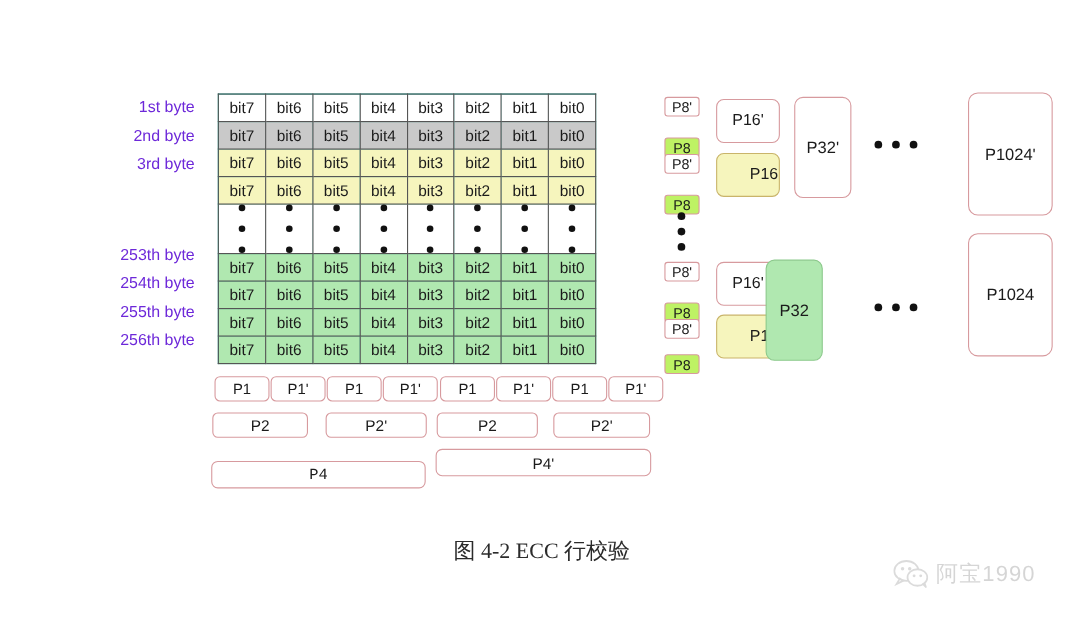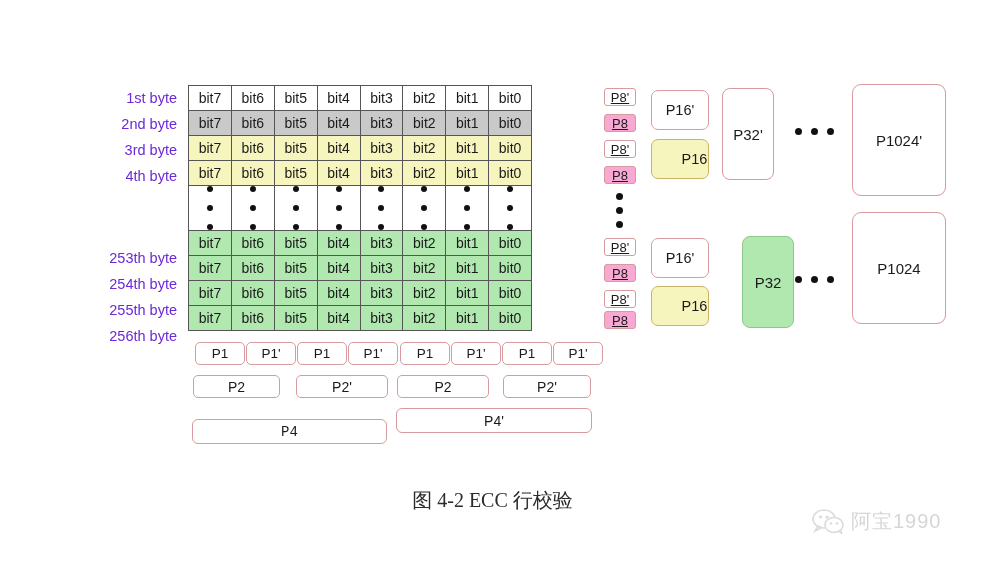--- a/index.html
+++ b/index.html
@@ -24,21 +24,21 @@
   #rowlabels{position:absolute;left:60px;top:85px;width:125px;}
   .rlab{
     height:26px;line-height:26px;
     text-align:right;padding-right:8px;
     font-size:14.5px;color:#6d28d9;white-space:nowrap;
   }
   .rlab.gap{height:56px;}
 
   
   #grid{
-    position:absolute;left:188px;top:85px;
+    position:absolute;left:198px;top:85px;
     width:344px;
     border:1px solid #555;
     border-collapse:collapse;
     background:#14b8a6;
   }
   #grid td{
     border:1px solid #555;
     width:50.5px;height:24px;
     text-align:center;vertical-align:middle;
     font-size:14px;color:#1b1b1b;
@@ -56,28 +56,28 @@
   .pbox{
     position:absolute;
     border:1.4px solid #d79a9e;
     border-radius:5px;
     background:#ffffff;
     display:flex;align-items:center;justify-content:center;
     font-size:14px;color:#1b1b1b;
     box-sizing:border-box;
     white-space:nowrap;
   }
-  .pbox.gray{background:#f9a8d4;}
+  .pbox.gray{background:#bef264;margin-top:11px;}
   .pbox.yellow{background:#f6f5bd;border-color:#c9b46a;padding-left:29px;}
   .pbox.green{background:#b0e8b0;border-color:#8cc98c;}
 
-  .p8{width:32px;height:18px;font-size:13px;border-radius:3px;text-decoration:underline;}
+  .p8{width:32px;height:18px;font-size:13px;border-radius:3px;}
   .p16{width:58px;height:40px;font-size:14.5px;border-radius:7px;}
   .p32{width:52px;height:92px;font-size:15px;border-radius:8px;}
-  .p1024{width:94px;height:112px;font-size:15px;border-radius:9px;}
+  .p1024{width:77px;height:112px;font-size:15px;border-radius:9px;margin-left:28px;}
   .p1{width:50px;height:23px;font-size:13.5px;border-radius:5px;}
   .p2{height:23px;font-size:14px;border-radius:5px;}
   .p4{height:25px;font-size:14px;border-radius:6px;}
 
   
   .hdots{position:absolute;display:flex;gap:9px;align-items:center;}
   .hdots i{display:block;width:7px;height:7px;border-radius:50%;background:#111;}
 
   
   #caption{
@@ -100,21 +100,20 @@
 </head>
 <body>
 
 <div class="stage">
 
 
   <div id="rowlabels">
     <div class="rlab">1st byte</div>
     <div class="rlab">2nd byte</div>
     <div class="rlab">3rd byte</div>
-    <div class="rlab">4th byte</div>
     <div class="rlab gap"></div>
     <div class="rlab">253th byte</div>
     <div class="rlab">254th byte</div>
     <div class="rlab">255th byte</div>
     <div class="rlab">256th byte</div>
   </div>
 
   <table id="grid">
       <tbody>
     <tr class="r-white">
@@ -273,21 +272,21 @@
   <div class="pbox p8 gray" style="left:604px;top:264px;">P8</div>
   <div class="pbox p8" style="left:604px;top:290px;">P8'</div>
   <div class="pbox p8 gray" style="left:604px;top:311px;">P8</div>
 
   <div class="pbox p16" style="left:651px;top:90px;">P16'</div>
   <div class="pbox p16 yellow" style="left:651px;top:139px;">P16</div>
   <div class="pbox p16" style="left:651px;top:238px;">P16'</div>
   <div class="pbox p16 yellow" style="left:651px;top:286px;">P16</div>
 
   <div class="pbox p32" style="left:722px;top:88px;">P32'</div>
-  <div class="pbox p32 green" style="left:742px;top:236px;">P32</div>
+  <div class="pbox p32 green" style="left:696px;top:236px;">P32</div>
 
   <div class="hdots" style="left:795px;top:128px;">
       <i></i>
       <i></i>
       <i></i>
     </div>
   <div class="hdots" style="left:795px;top:276px;">
       <i></i>
       <i></i>
       <i></i>

